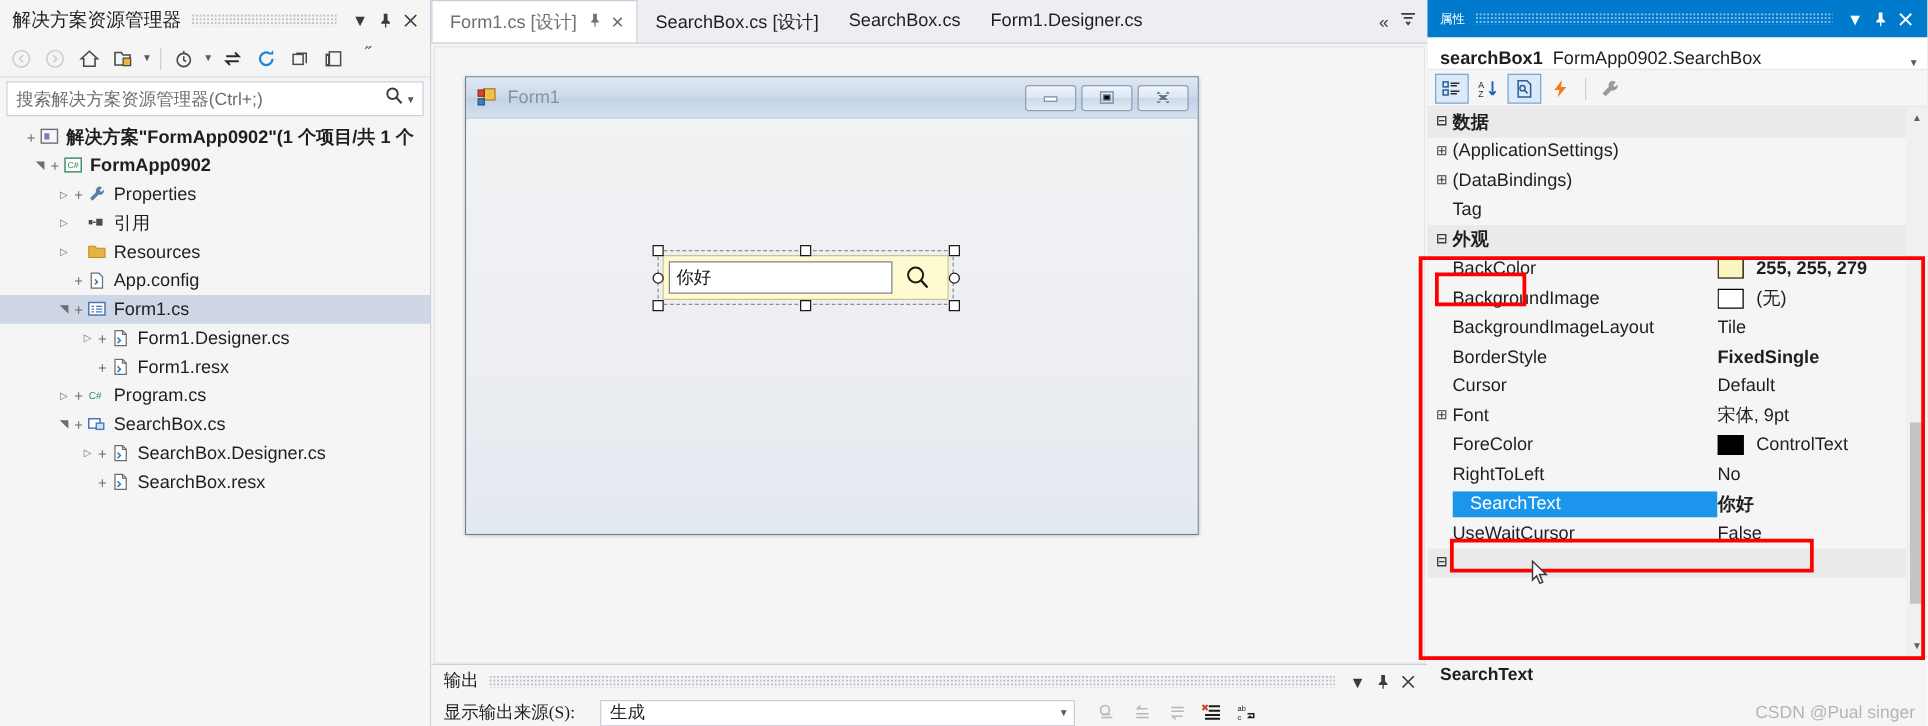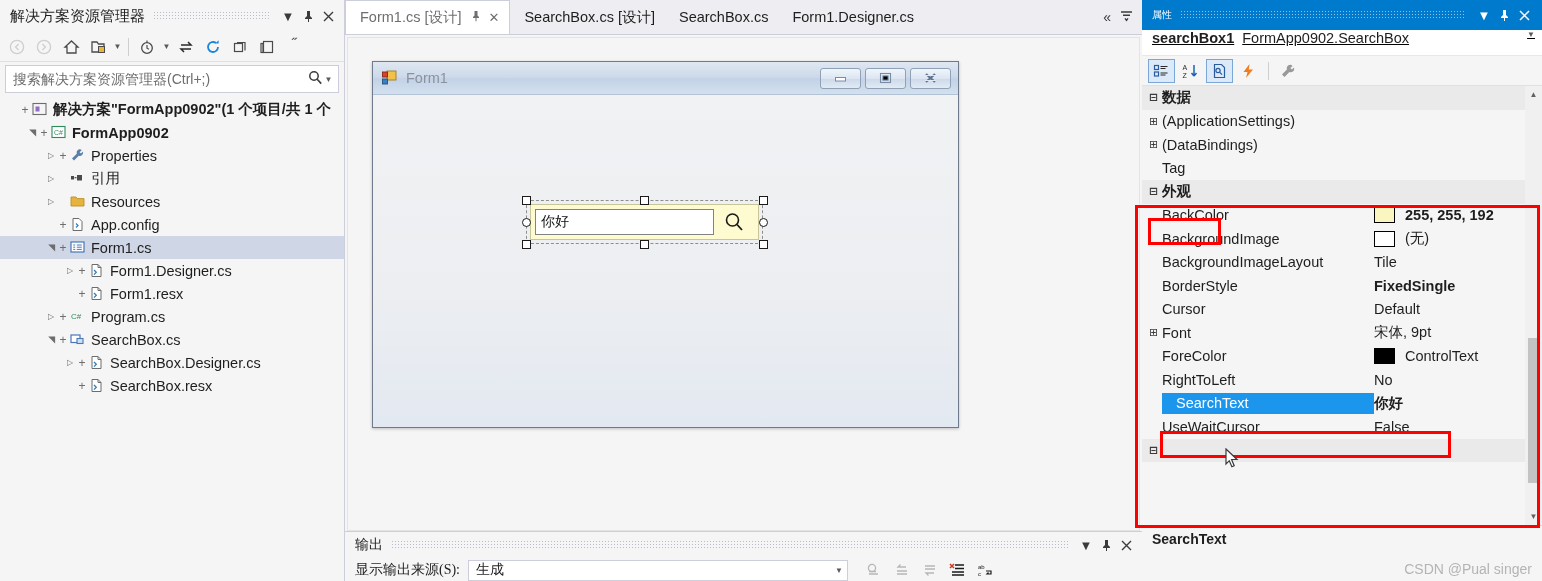--- a/index.html
+++ b/index.html
@@ -116,21 +116,21 @@
     border: 1.5px solid #1a1a1a; }
   .handle.rnd { border-radius: 50%; }
 
   
   #output-panel { position: absolute; left: 0; right: 0; bottom: 0; height: 50px;
     background: #f5f5f5; border-top: 1px solid #cccedb; }
   #output-titlebar { height: 26px; display: flex; align-items: center;
     padding: 0 6px 0 10px; }
   #output-toolbar { height: 24px; display: flex; align-items: center; padding-left: 10px; }
   .out-label { font-size: 14px; color: #1e1e1e; white-space: nowrap; font-family: Liberation Serif, serif; }
-  #output-source-select { width: 380px; height: 21px; margin-left: 8px;
+  #output-source-select { width: 380px; height: 21px; margin-left: 20px;
     background: #fff; border: 1px solid #cccedb; display: flex;
     align-items: center; padding: 0 4px 0 7px; font-size: 14px; color: #1e1e1e; }
   .sel-caret { margin-left: auto; font-size: 8px; color: #5a5a5a; }
   #output-icons { display: flex; align-items: center; gap: 2px; margin-left: 12px; }
   .obtn { width: 26px; height: 22px; display: flex; align-items: center;
     justify-content: center; }
   .obtn.dis { opacity: .33; }
 
   
   #properties-panel { position: absolute; left: 1142px; top: 0; width: 400px;
@@ -138,22 +138,22 @@
   #props-titlebar { height: 30px; background: #007acc; display: flex;
     align-items: center; padding: 0 8px 0 10px; flex: none; }
   #props-title { font-size: 10px; color: #fff; white-space: nowrap; }
   .title-dots-w { flex: 1; height: 10px; margin: 0 8px;
     background-image: radial-gradient(rgba(255,255,255,.55) 0.8px, transparent 0.9px);
     background-size: 3px 3px; background-position: 0 3px; }
   .tb-w { width: 20px; height: 22px; display: flex; align-items: center;
     justify-content: center; color: #fff; font-size: 13px; }
 
   #props-objectline { height: 26px; background: #fff; display: flex;
-    align-items: flex-start; padding: 0 7px 0 10px; flex: none;
-    border-bottom: 1px solid #e8e8e8; text-decoration: underline; }
+    align-items: flex-end; padding: 0 7px 0 10px; flex: none;
+    border-bottom: 1px solid #e8e8e8; }
   #props-obj-name { font-size: 14.5px; font-weight: bold; color: #1e1e1e; }
   #props-obj-type { font-size: 14.5px; color: #1e1e1e; margin-left: 8px; }
 
   #props-toolbar { height: 30px; background: #f5f5f5; display: flex;
     align-items: center; gap: 2px; padding: 0 6px; flex: none;
     border-bottom: 1px solid #e0e0e0; }
   .pbtn { width: 27px; height: 24px; display: flex; align-items: center;
     justify-content: center; }
   .pbtn.on { border: 1px solid #7ba7d7; background: #dbe9f8; }
 
@@ -678,21 +678,21 @@
             <span class="p-name">外观</span>
             <span class="p-val b">
               <span></span>
             </span>
           </div>
           <div class="prow">
             <span class="p-exp"></span>
             <span class="p-name">BackColor</span>
             <span class="p-val b">
               <span class="swatch" style="background: rgb(251, 245, 192);"></span>
-              <span>255, 255, 192</span>
+              <span>255, 255, 279</span>
             </span>
           </div>
           <div class="prow">
             <span class="p-exp"></span>
             <span class="p-name">BackgroundImage</span>
             <span class="p-val">
               <span class="swatch" style="background: rgb(255, 255, 255);"></span>
               <span>(无)</span>
             </span>
           </div>

